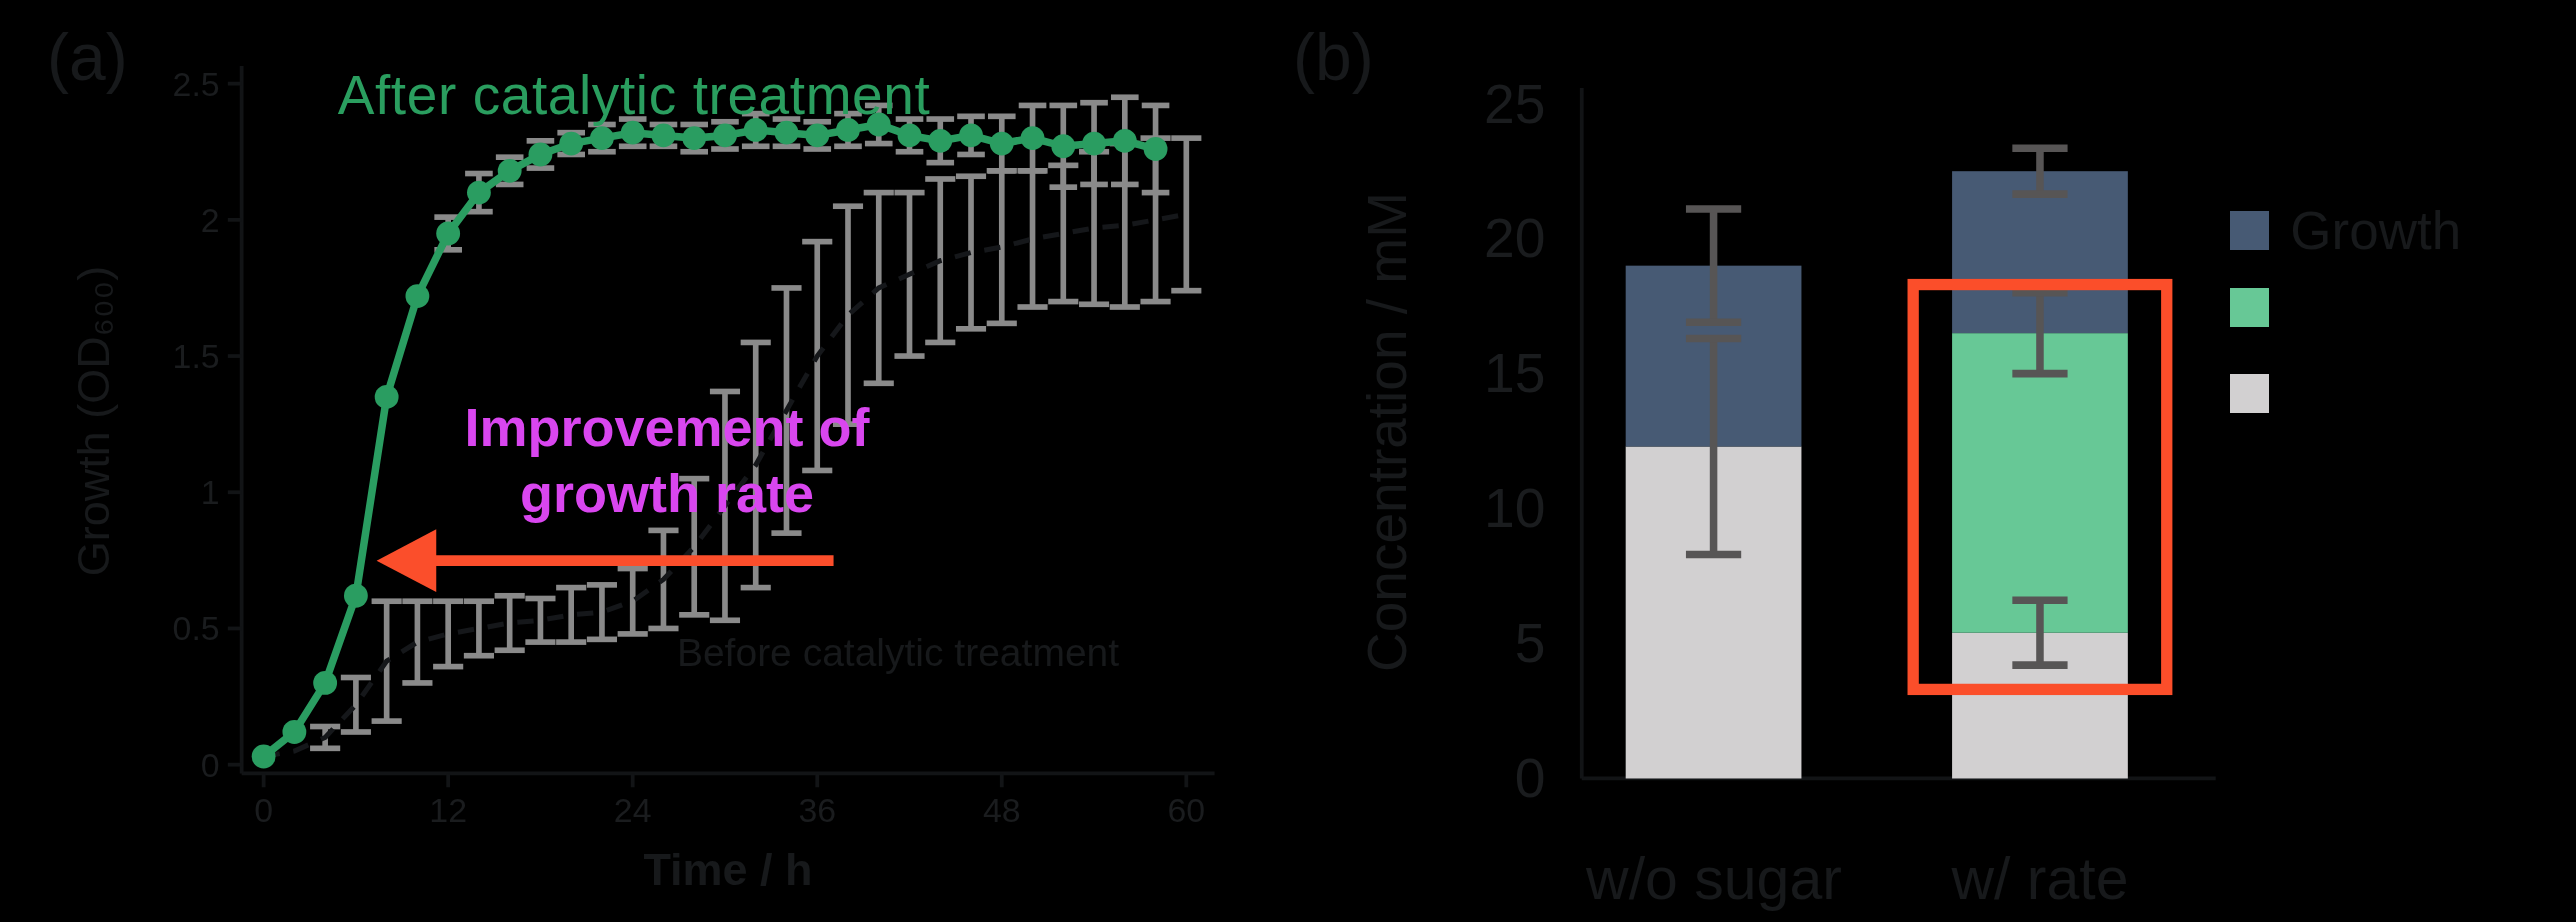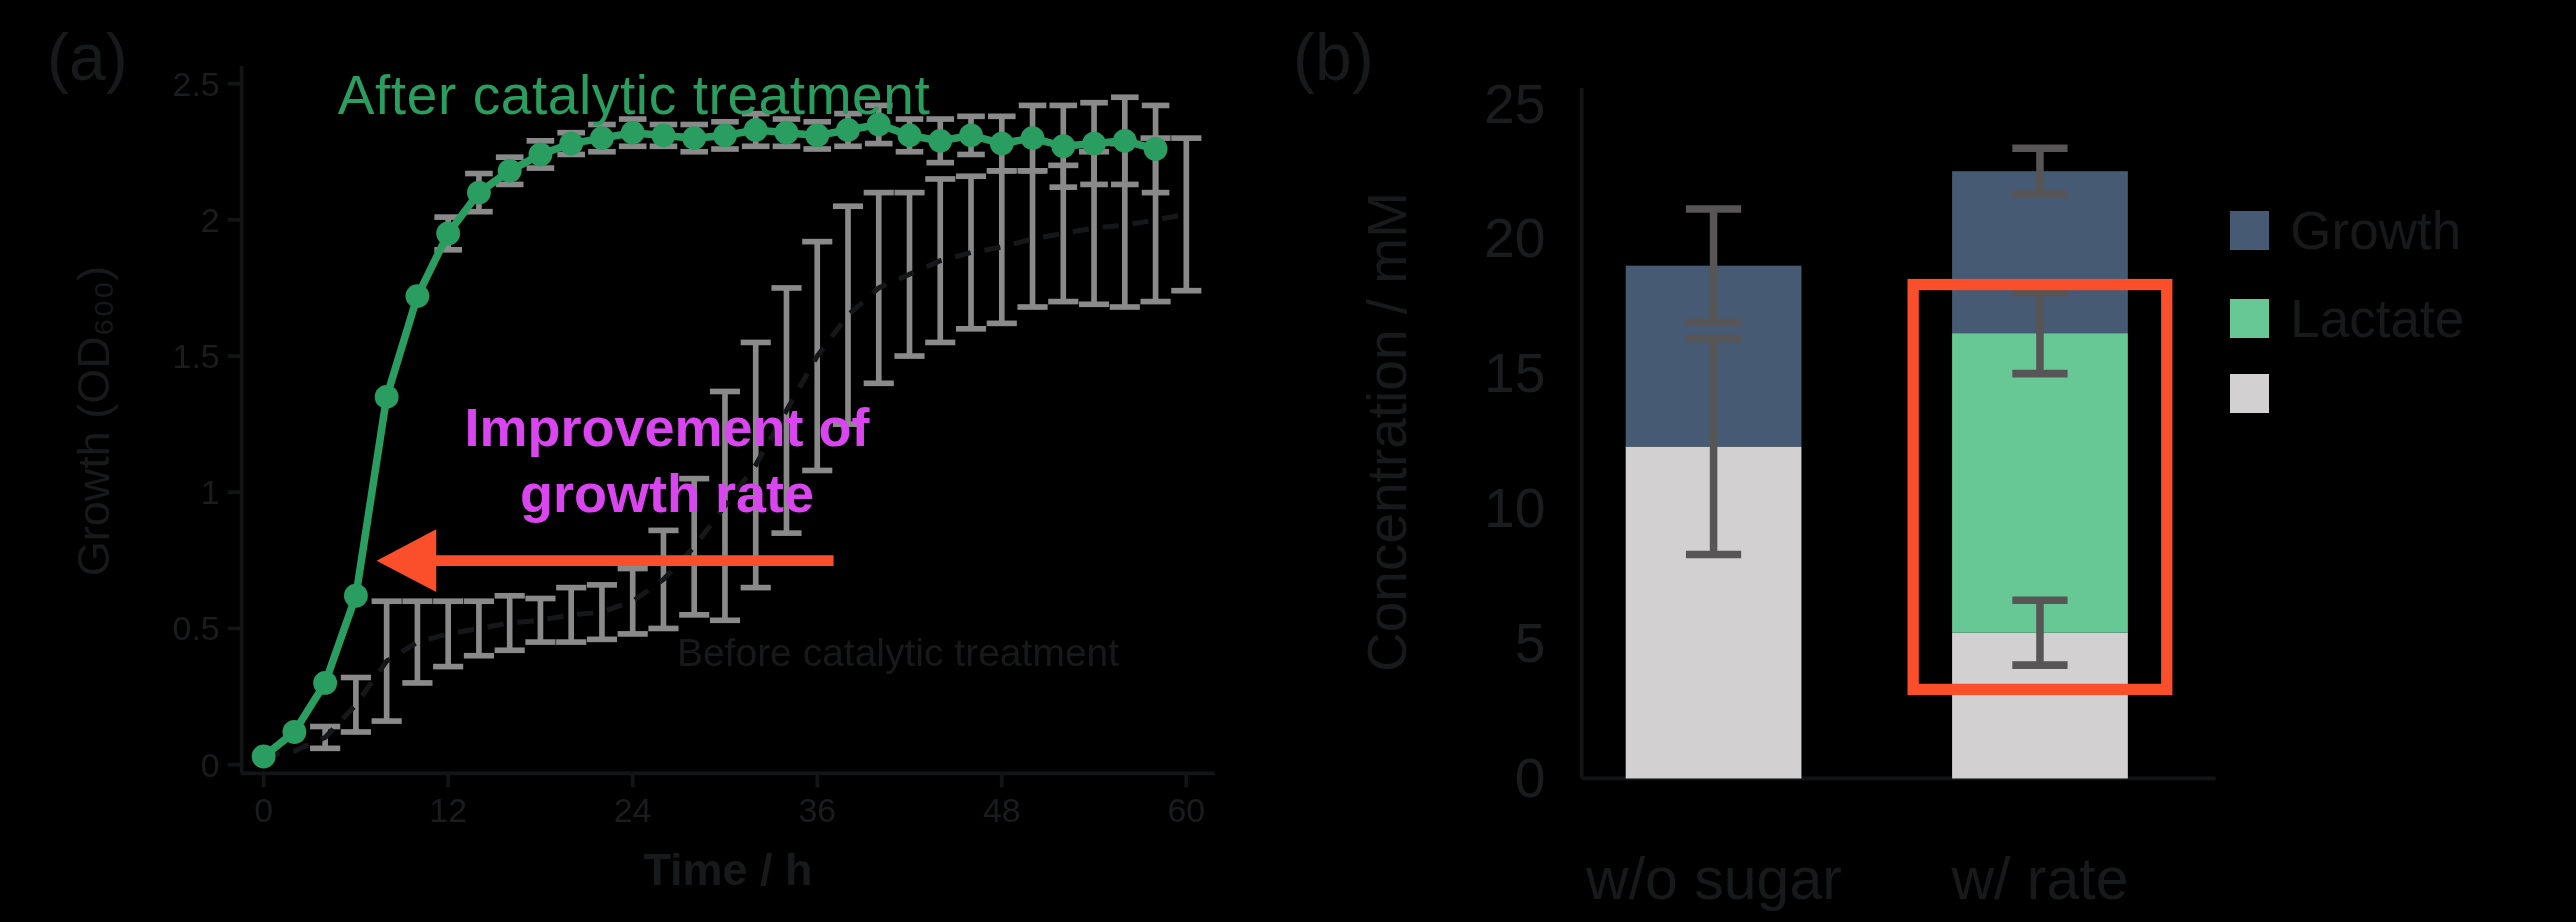--- a/index.html
+++ b/index.html
@@ -315,20 +315,19 @@
 
   <div class="txt cat-label center" style="left:1714px;top:797px;">w/o sugar</div>
   <div class="txt cat-label center" style="left:2040px;top:797px;">w/ rate</div>
 
   <div class="legend-item" style="left:2230px;top:200px;">
     <span class="legend-swatch" style="background: rgb(71, 90, 116);"></span>
     <span class="legend-text">Growth</span>
   </div>
   <div class="legend-item" style="left:2230px;top:288px;">
     <span class="legend-swatch" style="background: rgb(103, 200, 150);"></span>
-    <span class="legend-text">Lactate</span>
   </div>
   <div class="legend-item" style="left:2230px;top:374px;">
     <span class="legend-swatch" style="background: rgb(210, 208, 209);"></span>
   </div>
 
 </div>
 
 
 </body></html>

